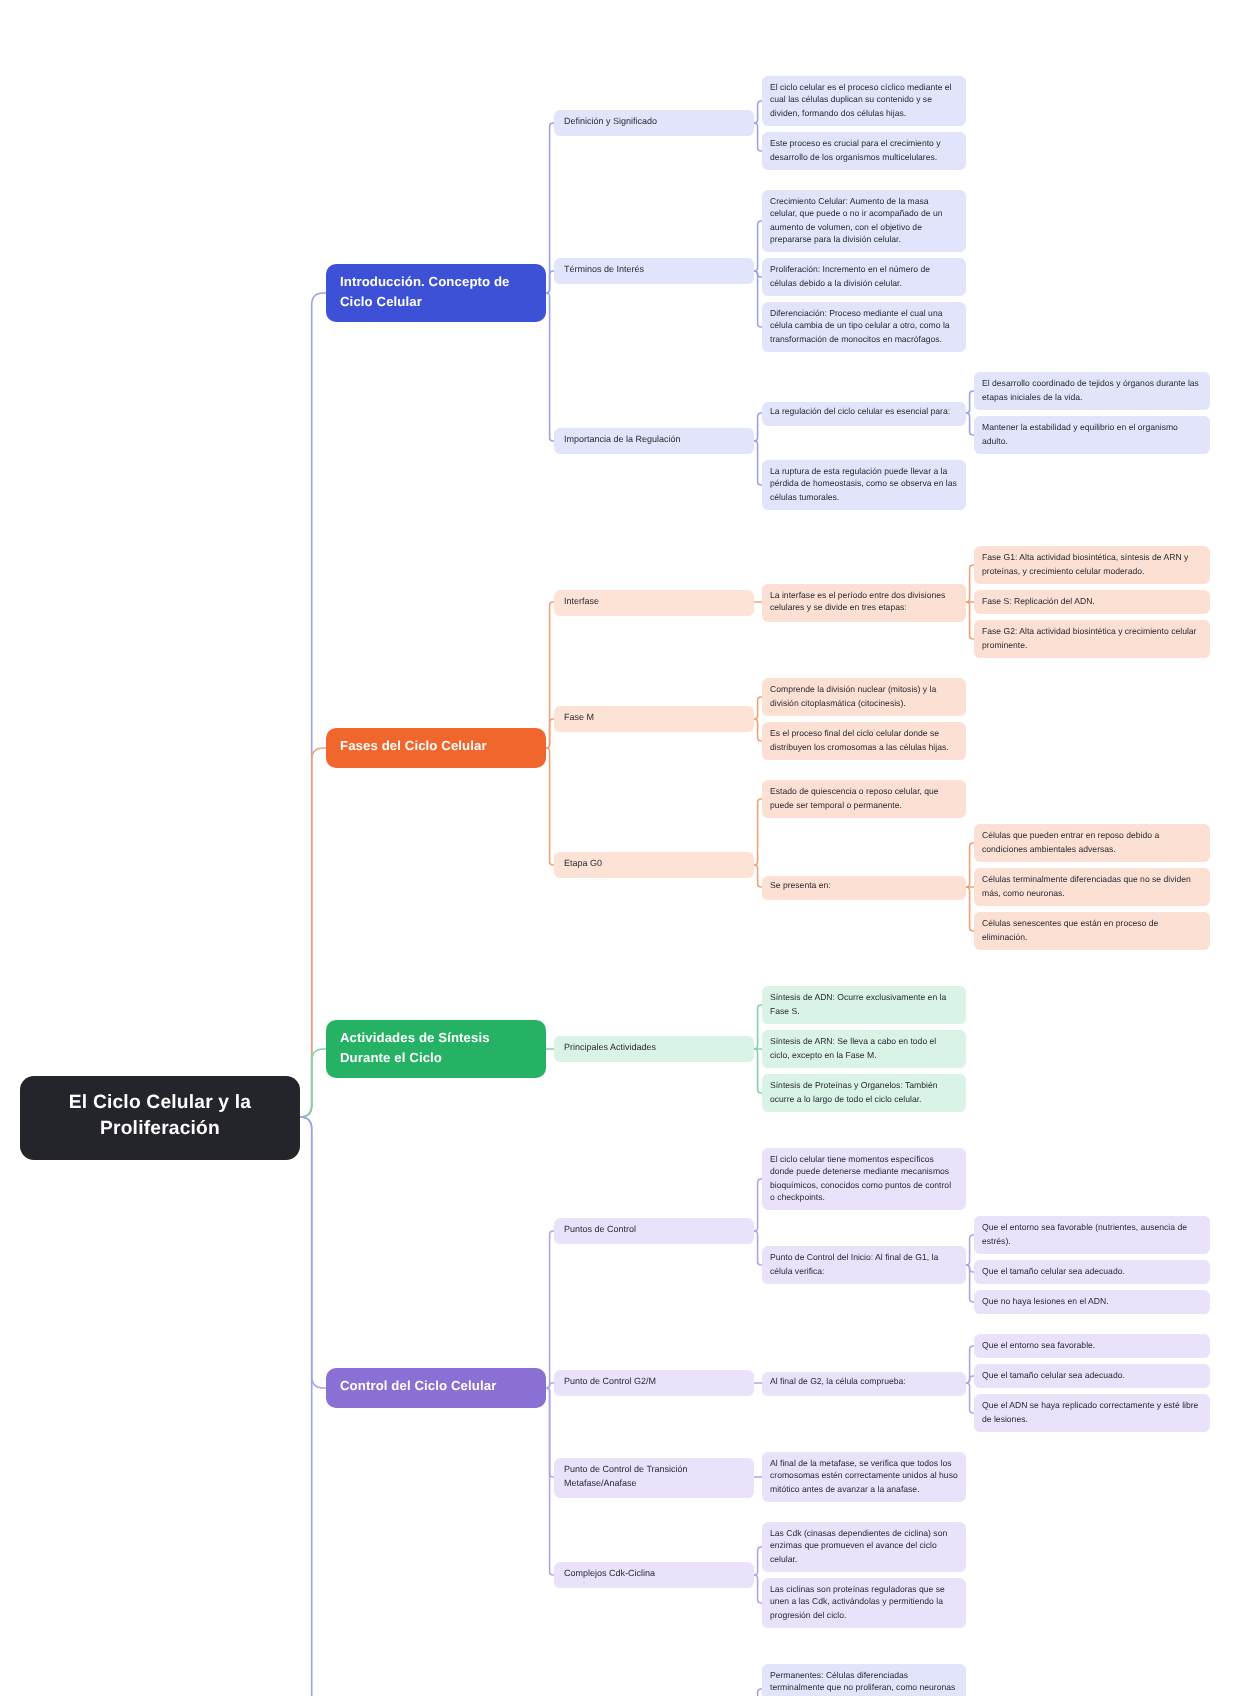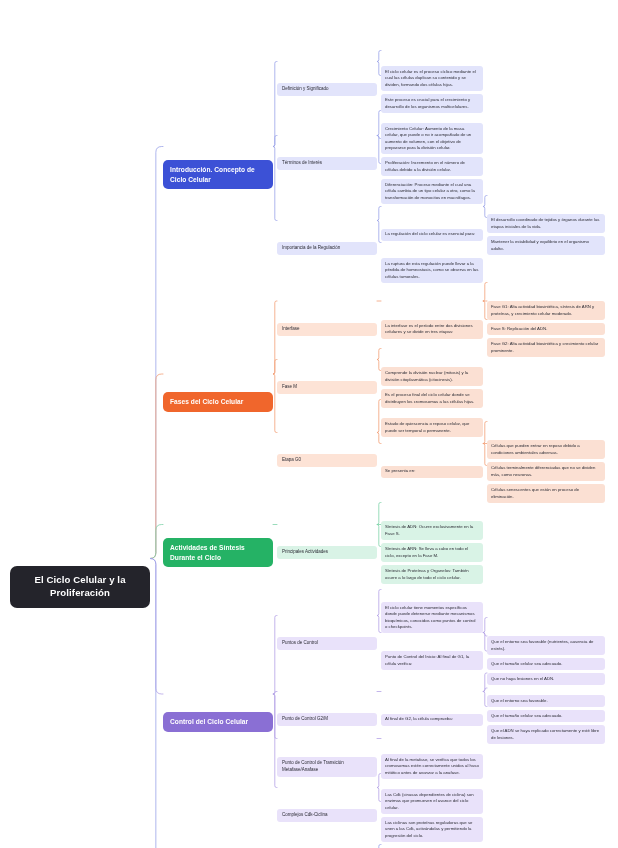--- a/index.html
+++ b/index.html
@@ -5,21 +5,21 @@
   html,body{margin:0;padding:0;background:#ffffff;}
   body{
     width:618px;height:848px;
     font-family:"Liberation Sans","DejaVu Sans",sans-serif;
     color:#1e1e1e;
     overflow:hidden;
     position:relative;
   }
   #canvas{position:absolute;left:0;top:0;width:618px;height:848px;}
   svg#links{position:absolute;left:0;top:0;width:618px;height:848px;pointer-events:none;}
-  .node{position:absolute;box-sizing:border-box;margin-top:28px;}
+  .node{position:absolute;box-sizing:border-box;}
 
   
   .root{
     background:#24242b;color:#ffffff;border-radius:7px;
     font-size:9.6px;font-weight:700;line-height:1.35;
     display:flex;align-items:center;justify-content:center;text-align:center;
     padding:7px 9px;letter-spacing:.1px;
   }
 
   

